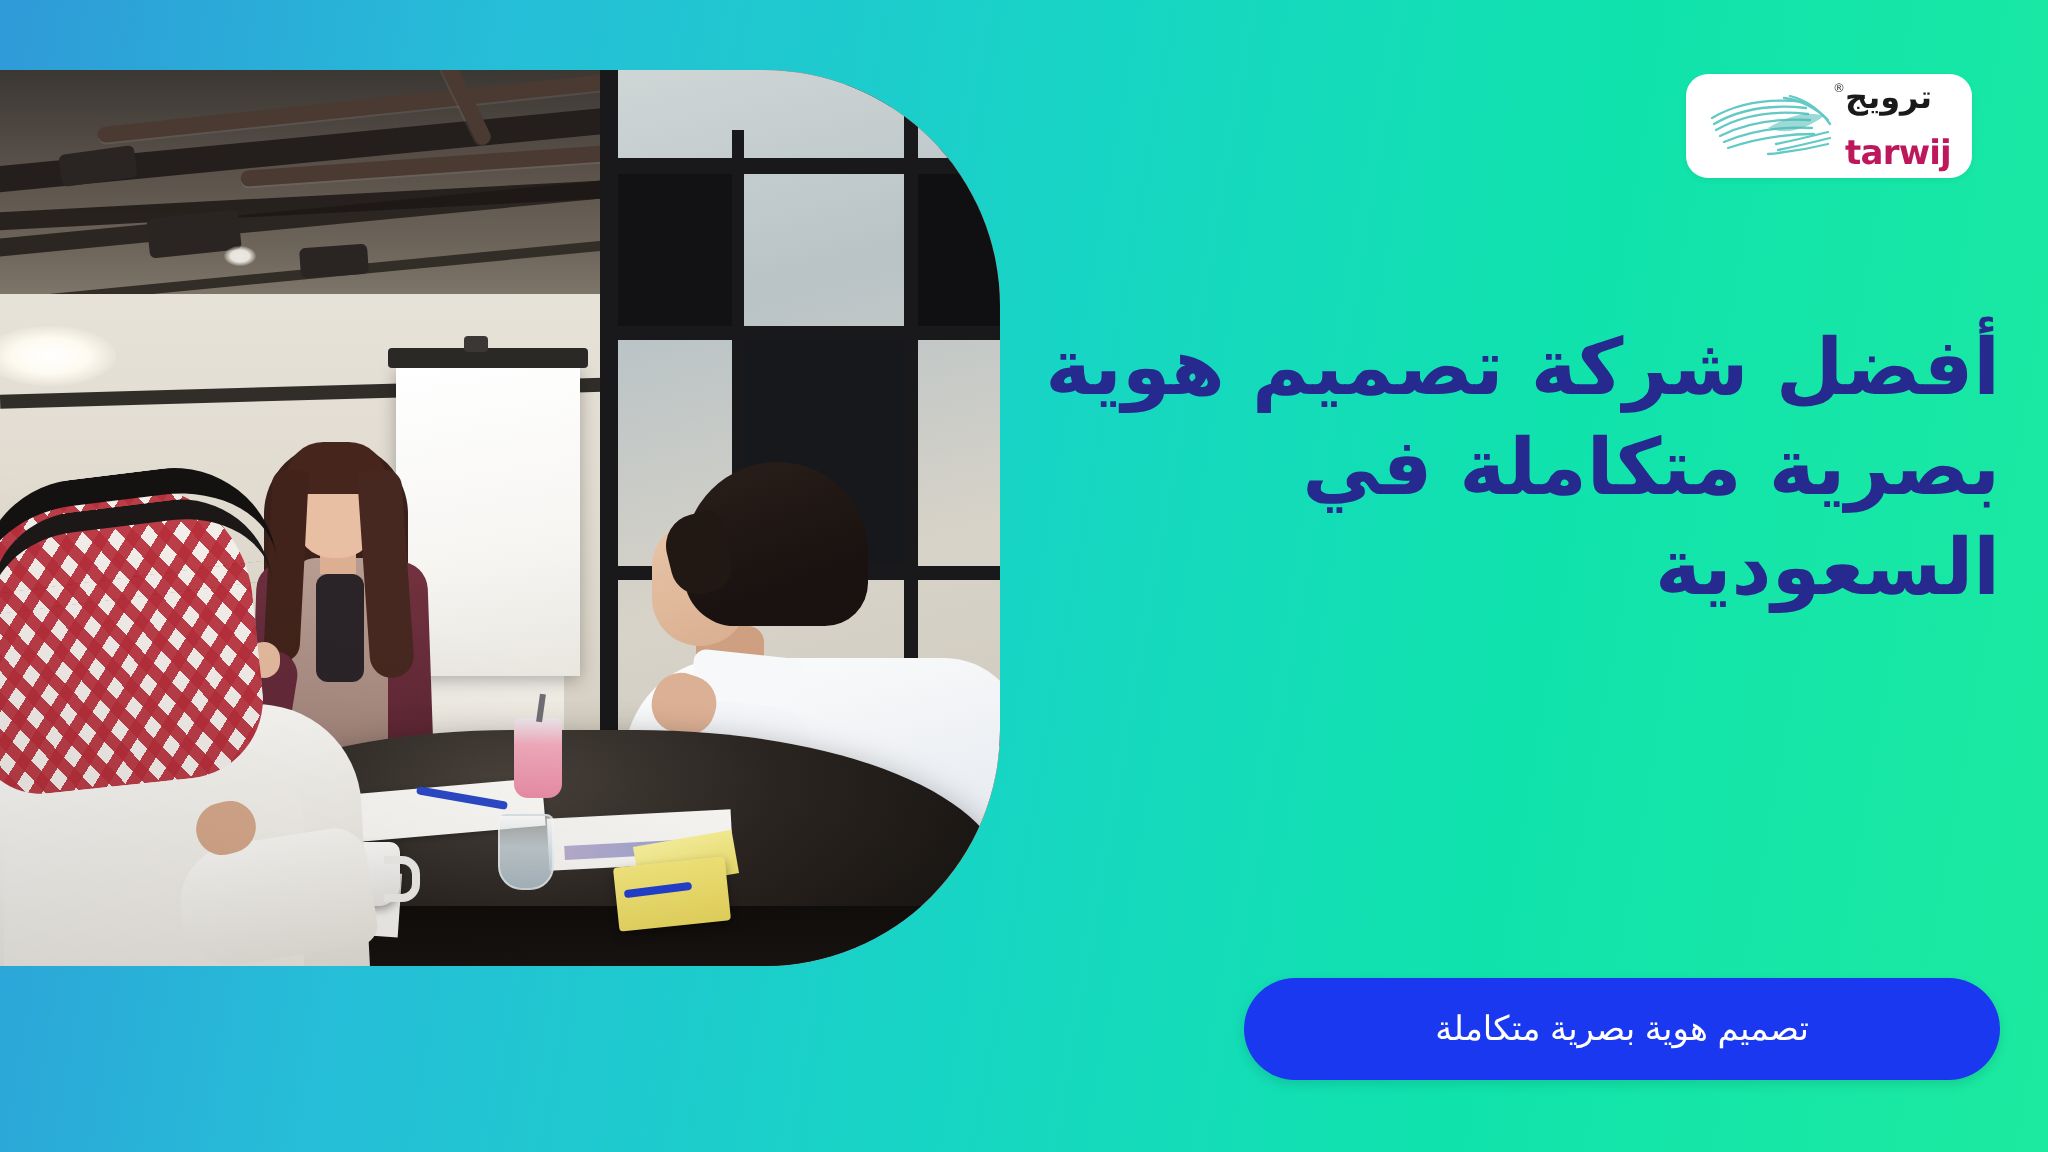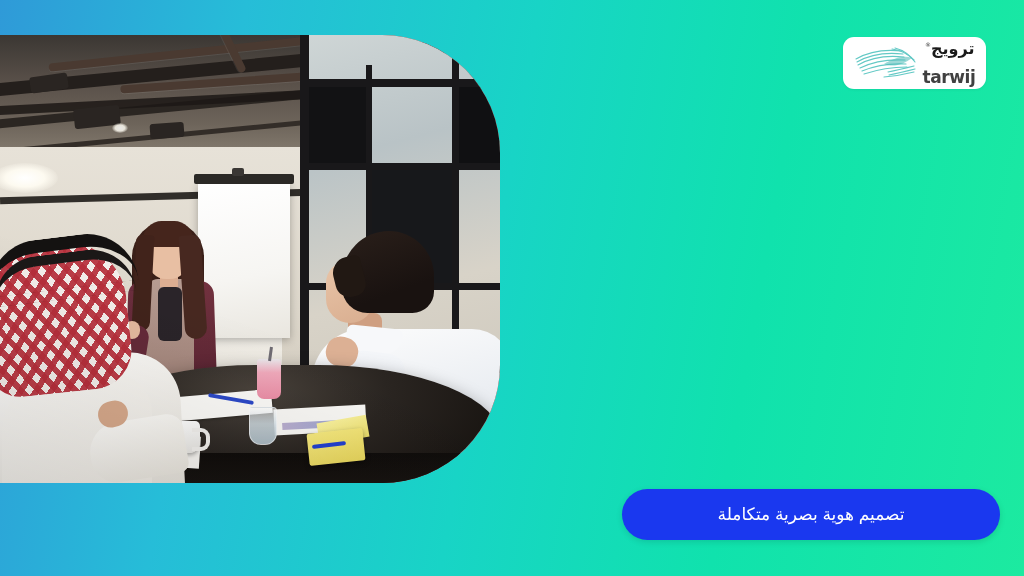--- a/index.html
+++ b/index.html
@@ -354,30 +354,30 @@
   .logo-card{
     position:absolute; left:843px; top:37px;
     width:143px; height:52px;
     background:#ffffff;
     border-radius:11px;
     display:flex; align-items:center; justify-content:center;
     gap:7px;
     box-shadow:0 1px 3px rgba(0,0,0,.06);
     padding:0 9px;
   }
-  .logo-word{ display:flex; flex-direction:column; align-items:flex-start; line-height:1; }
+  .logo-word{ display:flex; flex-direction:column; align-items:flex-end; line-height:1; }
   .logo-ar{
     font-size:16px; font-weight:700; color:#1a1a1a; letter-spacing:0;
     position:relative; padding-right:1px;
   }
   .logo-reg{
     position:absolute; right:100%; top:1px; font-size:6px; color:#3a3a3a; font-weight:400;
   }
   .logo-lat{
-    font-size:17px; font-weight:700; color:#404040; letter-spacing:-.4px; margin-top:12px;
+    font-size:17px; font-weight:700; color:#be185d; letter-spacing:-.4px; margin-top:12px;
   }
   .logo-mark{ width:62px; height:34px; flex:none; }
 
   
   .headline{
     position:absolute;
     right:24px; top:160px;
     width:500px;
     text-align:right;
     color:#262a8e;
@@ -529,17 +529,18 @@
         <path d="M38 3 C46 4, 54 8, 60 14"></path>
         <path d="M41 2 C49 4, 56 9, 61 16"></path>
         <path d="M34 26 C44 24, 52 22, 60 20"></path>
         <path d="M35 29 C45 27, 53 25, 61 23"></path>
         <path d="M30 31 C42 30, 52 28, 60 26"></path>
       </g>
       <path d="M30 18 C40 12, 50 9, 58 12 C50 18, 40 22, 30 18 Z" fill="#4db9b6" opacity=".55"></path>
     </svg>
   </div>
 
+  <h1 class="headline">أفضل شركة تصميم هوية بصرية متكاملة في السعودية</h1>
 
   <button class="cta">تصميم هوية بصرية متكاملة</button>
 
 
 </div>
 
 </body></html>

